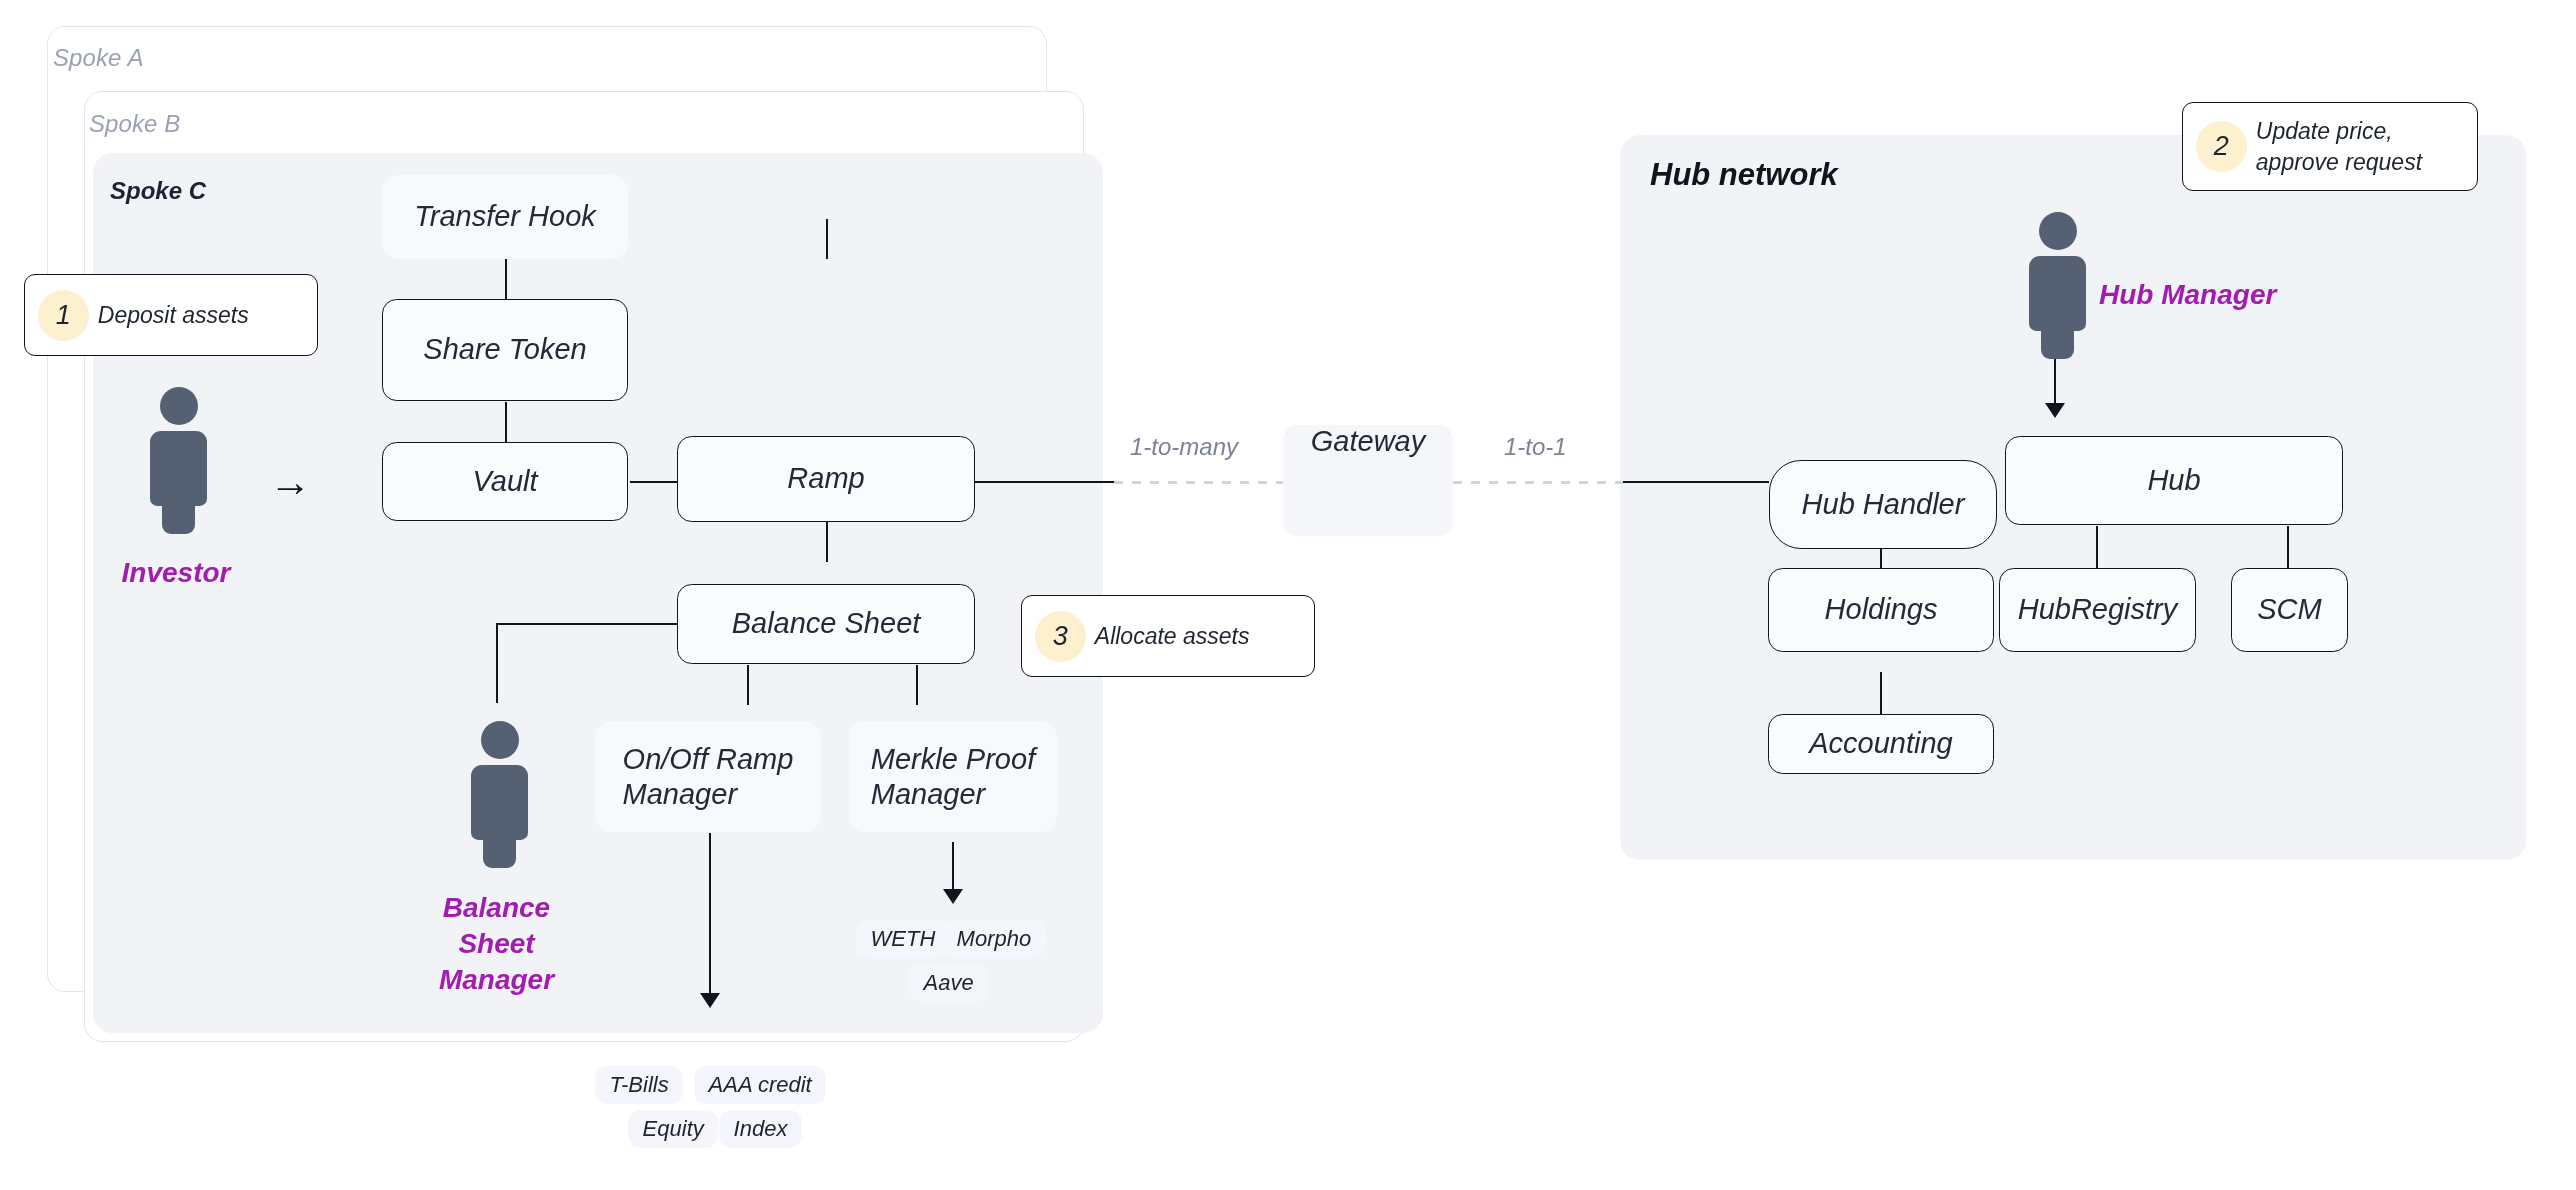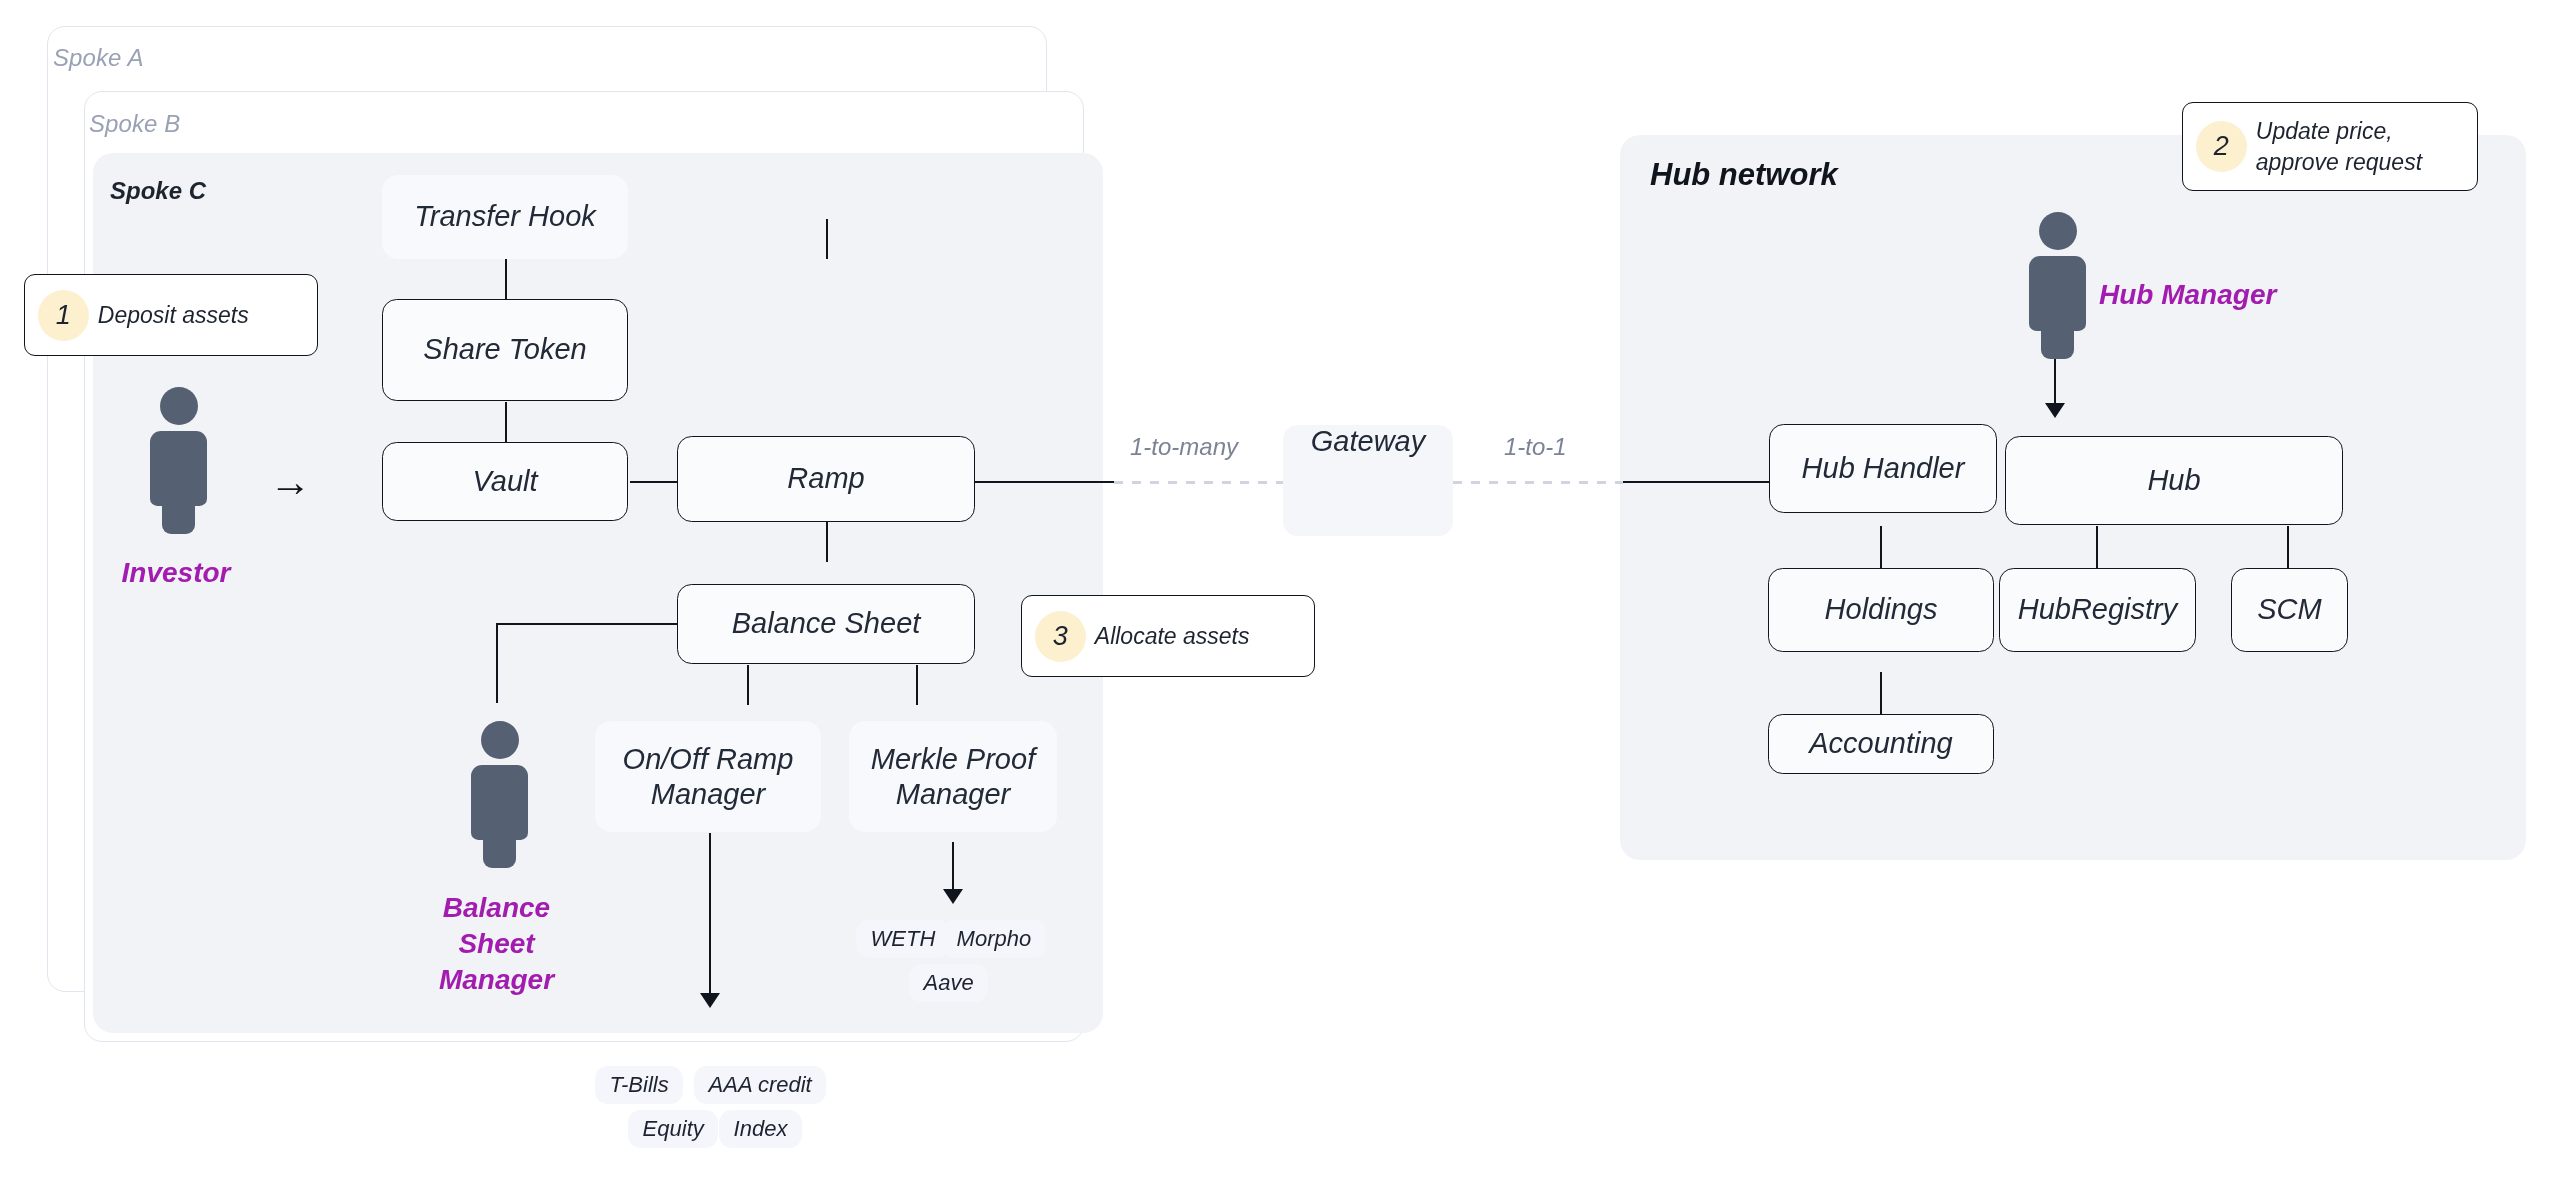--- a/index.html
+++ b/index.html
@@ -62,21 +62,20 @@
     color: #10141c;
   }
 
   
   .node {
     position: absolute;
     box-sizing: border-box;
     display: flex;
     align-items: center;
     justify-content: center;
-    text-align: center;
     line-height: 1.16;
     color: #222a38;
     font-size: 29px;
     border-radius: 14.6px;
     background: #fafbfd;
   }
   .node.bordered {
     border: 1.8px solid #10141c;
   }
   .node.soft {
@@ -312,21 +311,21 @@
   <div class="node soft two-line" style="left:595px; top:721px; width:226px; height:111px; white-space:pre-line;">
     <span style="white-space:pre-line;">On/Off Ramp
 Manager</span>
   </div>
 
   <div class="node soft two-line" style="left:849px; top:721px; width:208px; height:111px; white-space:pre-line;">
     <span style="white-space:pre-line;">Merkle Proof
 Manager</span>
   </div>
 
-  <div class="node bordered" style="left:1769px; top:424px; width:228px; height:89px;">
+  <div class="node bordered" style="left:1769px; top:460px; width:228px; height:89px;border-radius:32px;">
     <span>Hub Handler</span>
   </div>
 
   <div class="node bordered" style="left:2005px; top:436px; width:338px; height:89px;">
     <span>Hub</span>
   </div>
 
   <div class="node bordered" style="left:1768px; top:568px; width:226px; height:84px;">
     <span>Holdings</span>
   </div>

